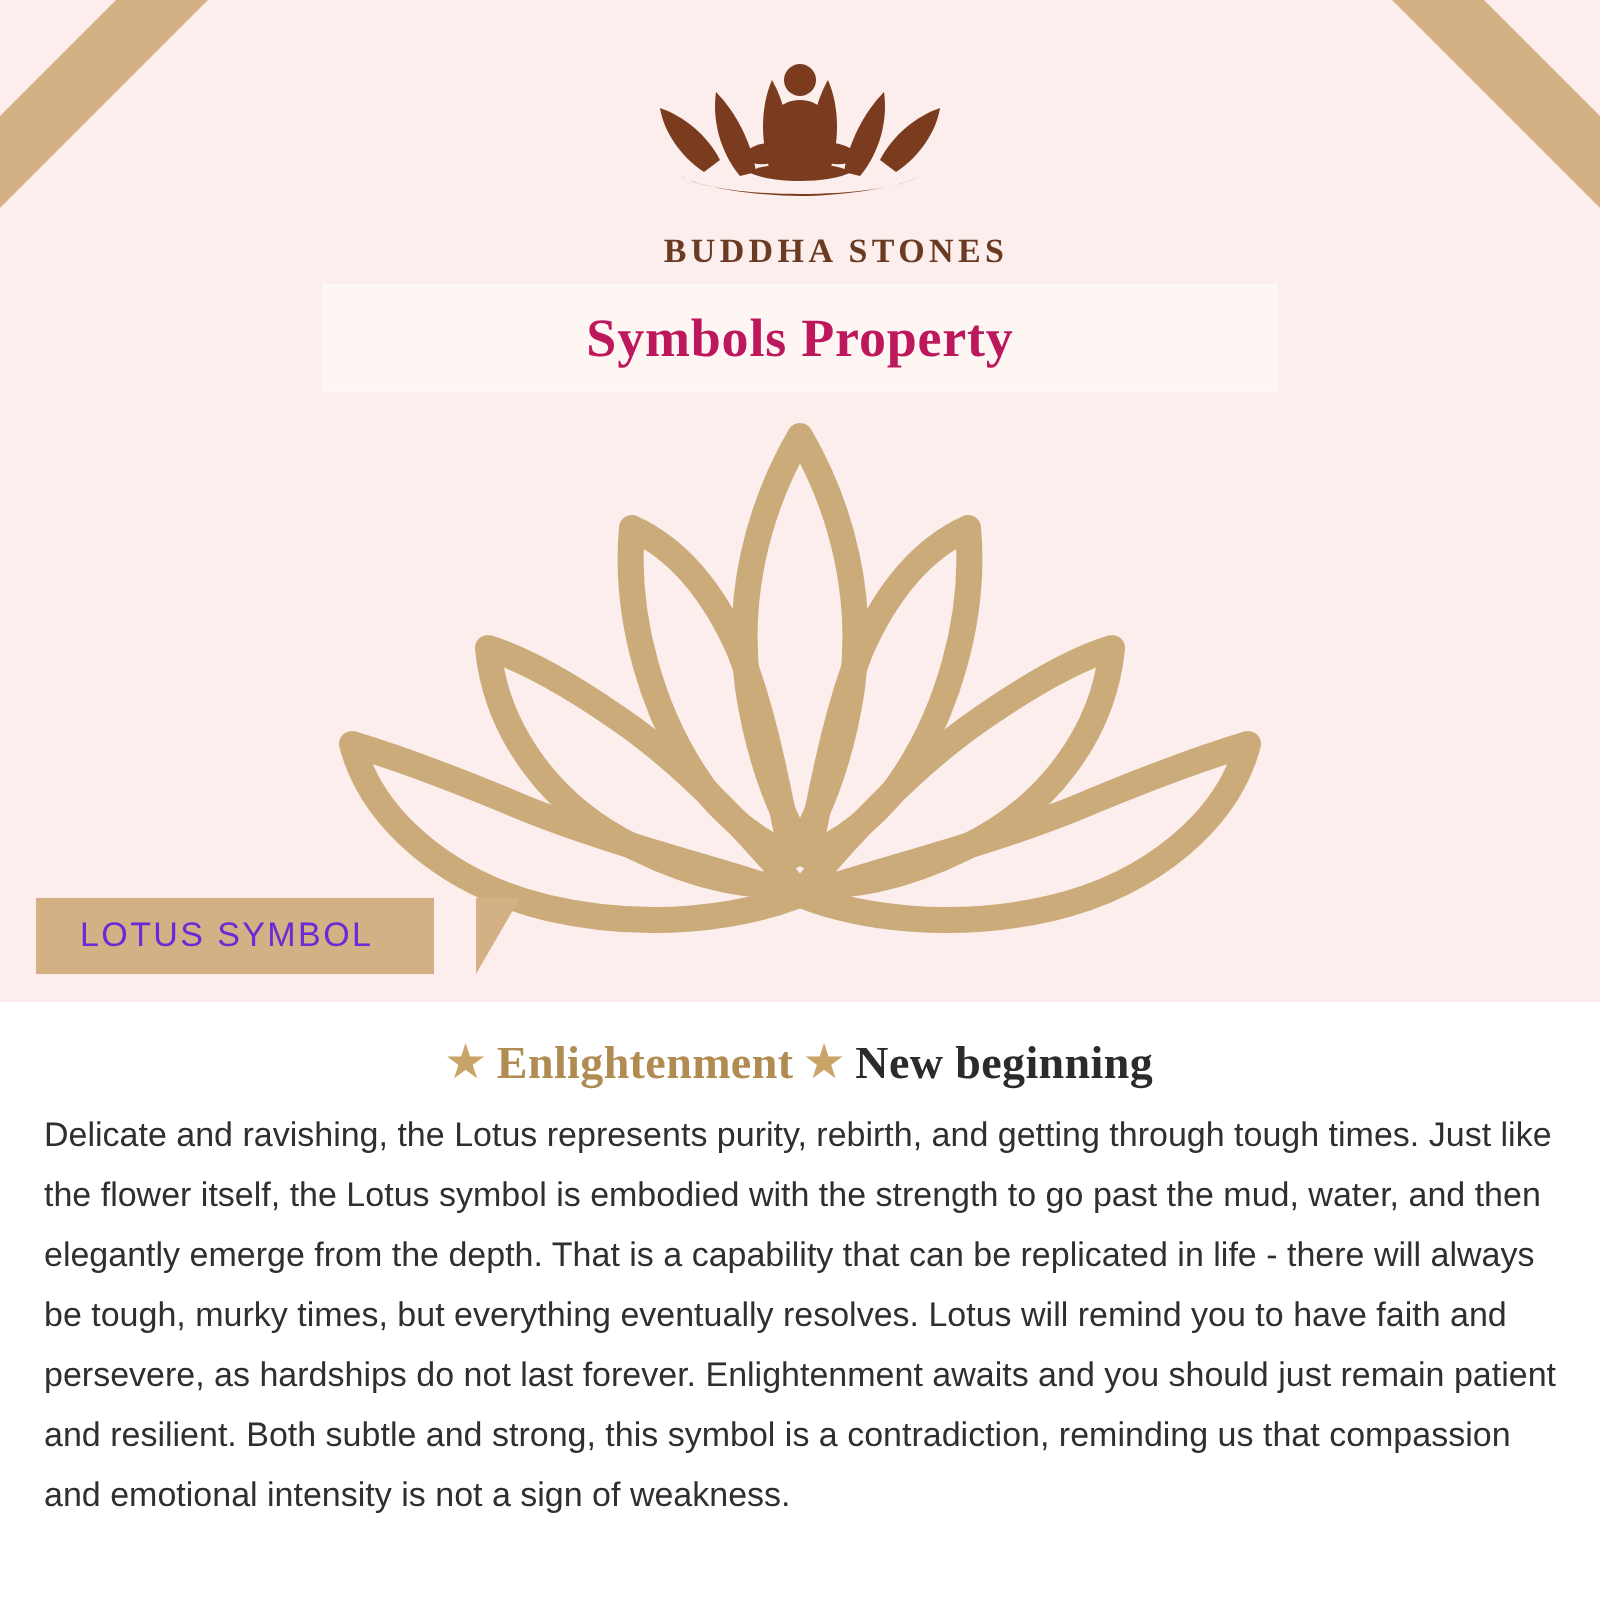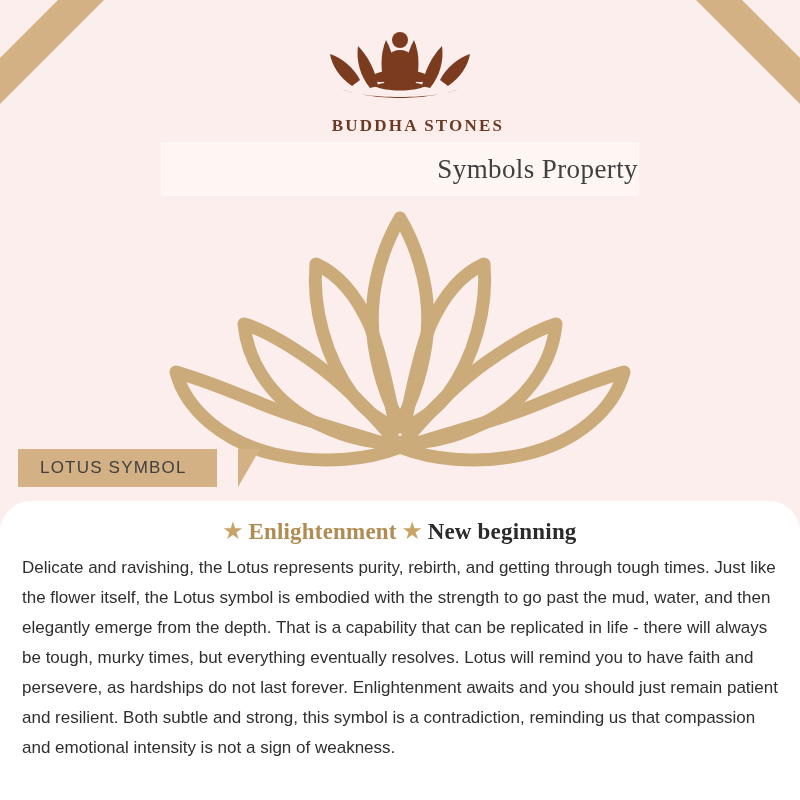--- a/index.html
+++ b/index.html
@@ -124,25 +124,25 @@
   .title-band {
     position: absolute;
     top: 143px;
     left: 162px;
     width: 476px;
     height: 52px;
     background: #fdf6f2;
     box-shadow: 0 0 0 1px rgba(255,255,255,0.6);
   }
   .title-band .title-text {
-    text-align: right;
+    text-align: center;
     line-height: 52px;
     font-size: 27px;
-    font-weight: normal;
-    color: #404040;
+    font-weight: bold;
+    color: #be185d;
     font-family: "Liberation Serif", serif;
     letter-spacing: 0.4px;
   }
 
   
   .hero-lotus {
     position: absolute;
     top: 196px;
     left: 0;
     width: 800px;
@@ -155,42 +155,41 @@
     top: 449px;
     left: 18px;
     height: 38px;
     background: #d3b184;
     padding: 0 30px 0 22px;
     display: flex;
     align-items: center;
   }
   .tag-label {
     font-size: 17px;
-    color: #404040;
+    color: #6d28d9;
     letter-spacing: 1.2px;
   }
   .tag-notch {
     position: absolute;
     top: 449px;
     left: 238px;
     width: 0;
     height: 0;
     border-top: 38px solid #d3b184;
     border-right: 22px solid transparent;
   }
 
   
   .panel {
     position: absolute;
     top: 501px;
     left: 0;
     width: 800px;
     height: 299px;
     background: #ffffff;
-    border-radius: 31px;
   }
   .headline {
     margin: 18px 0 8px 0;
     text-align: center;
     font-size: 23px;
     font-weight: bold;
     font-family: "Liberation Serif", serif;
     color: #2b2b2b;
     letter-spacing: 0.2px;
   }

